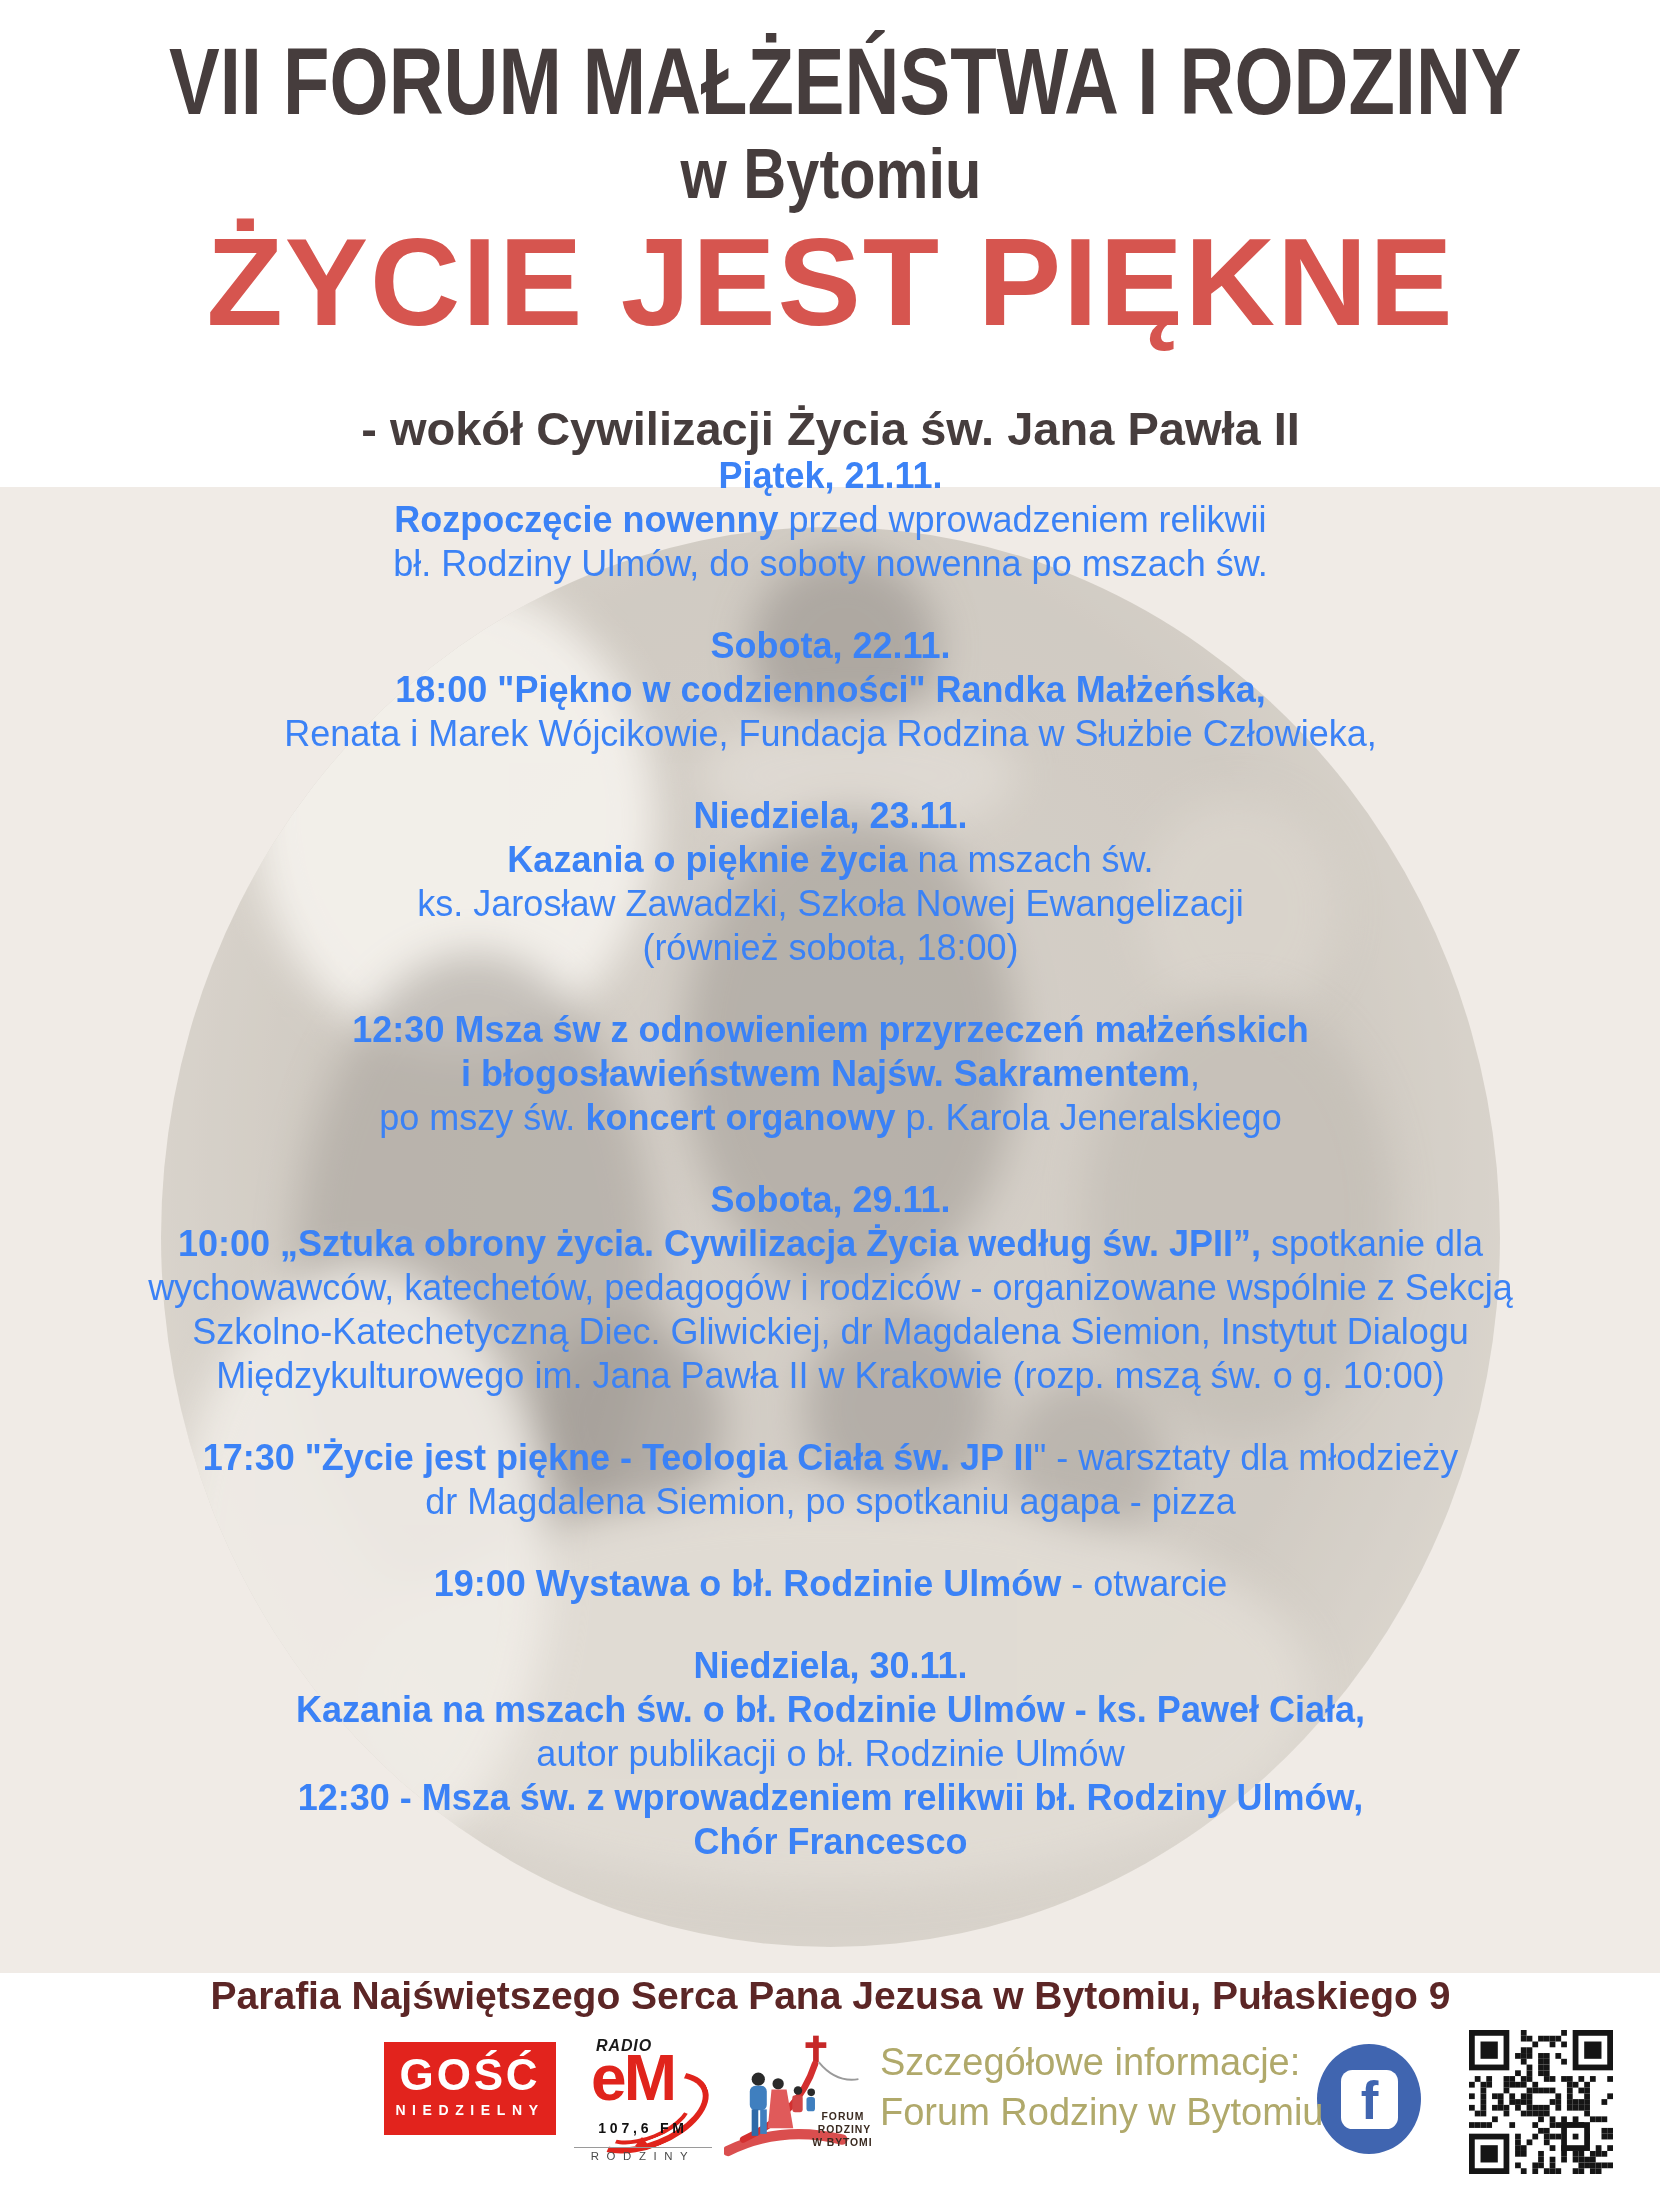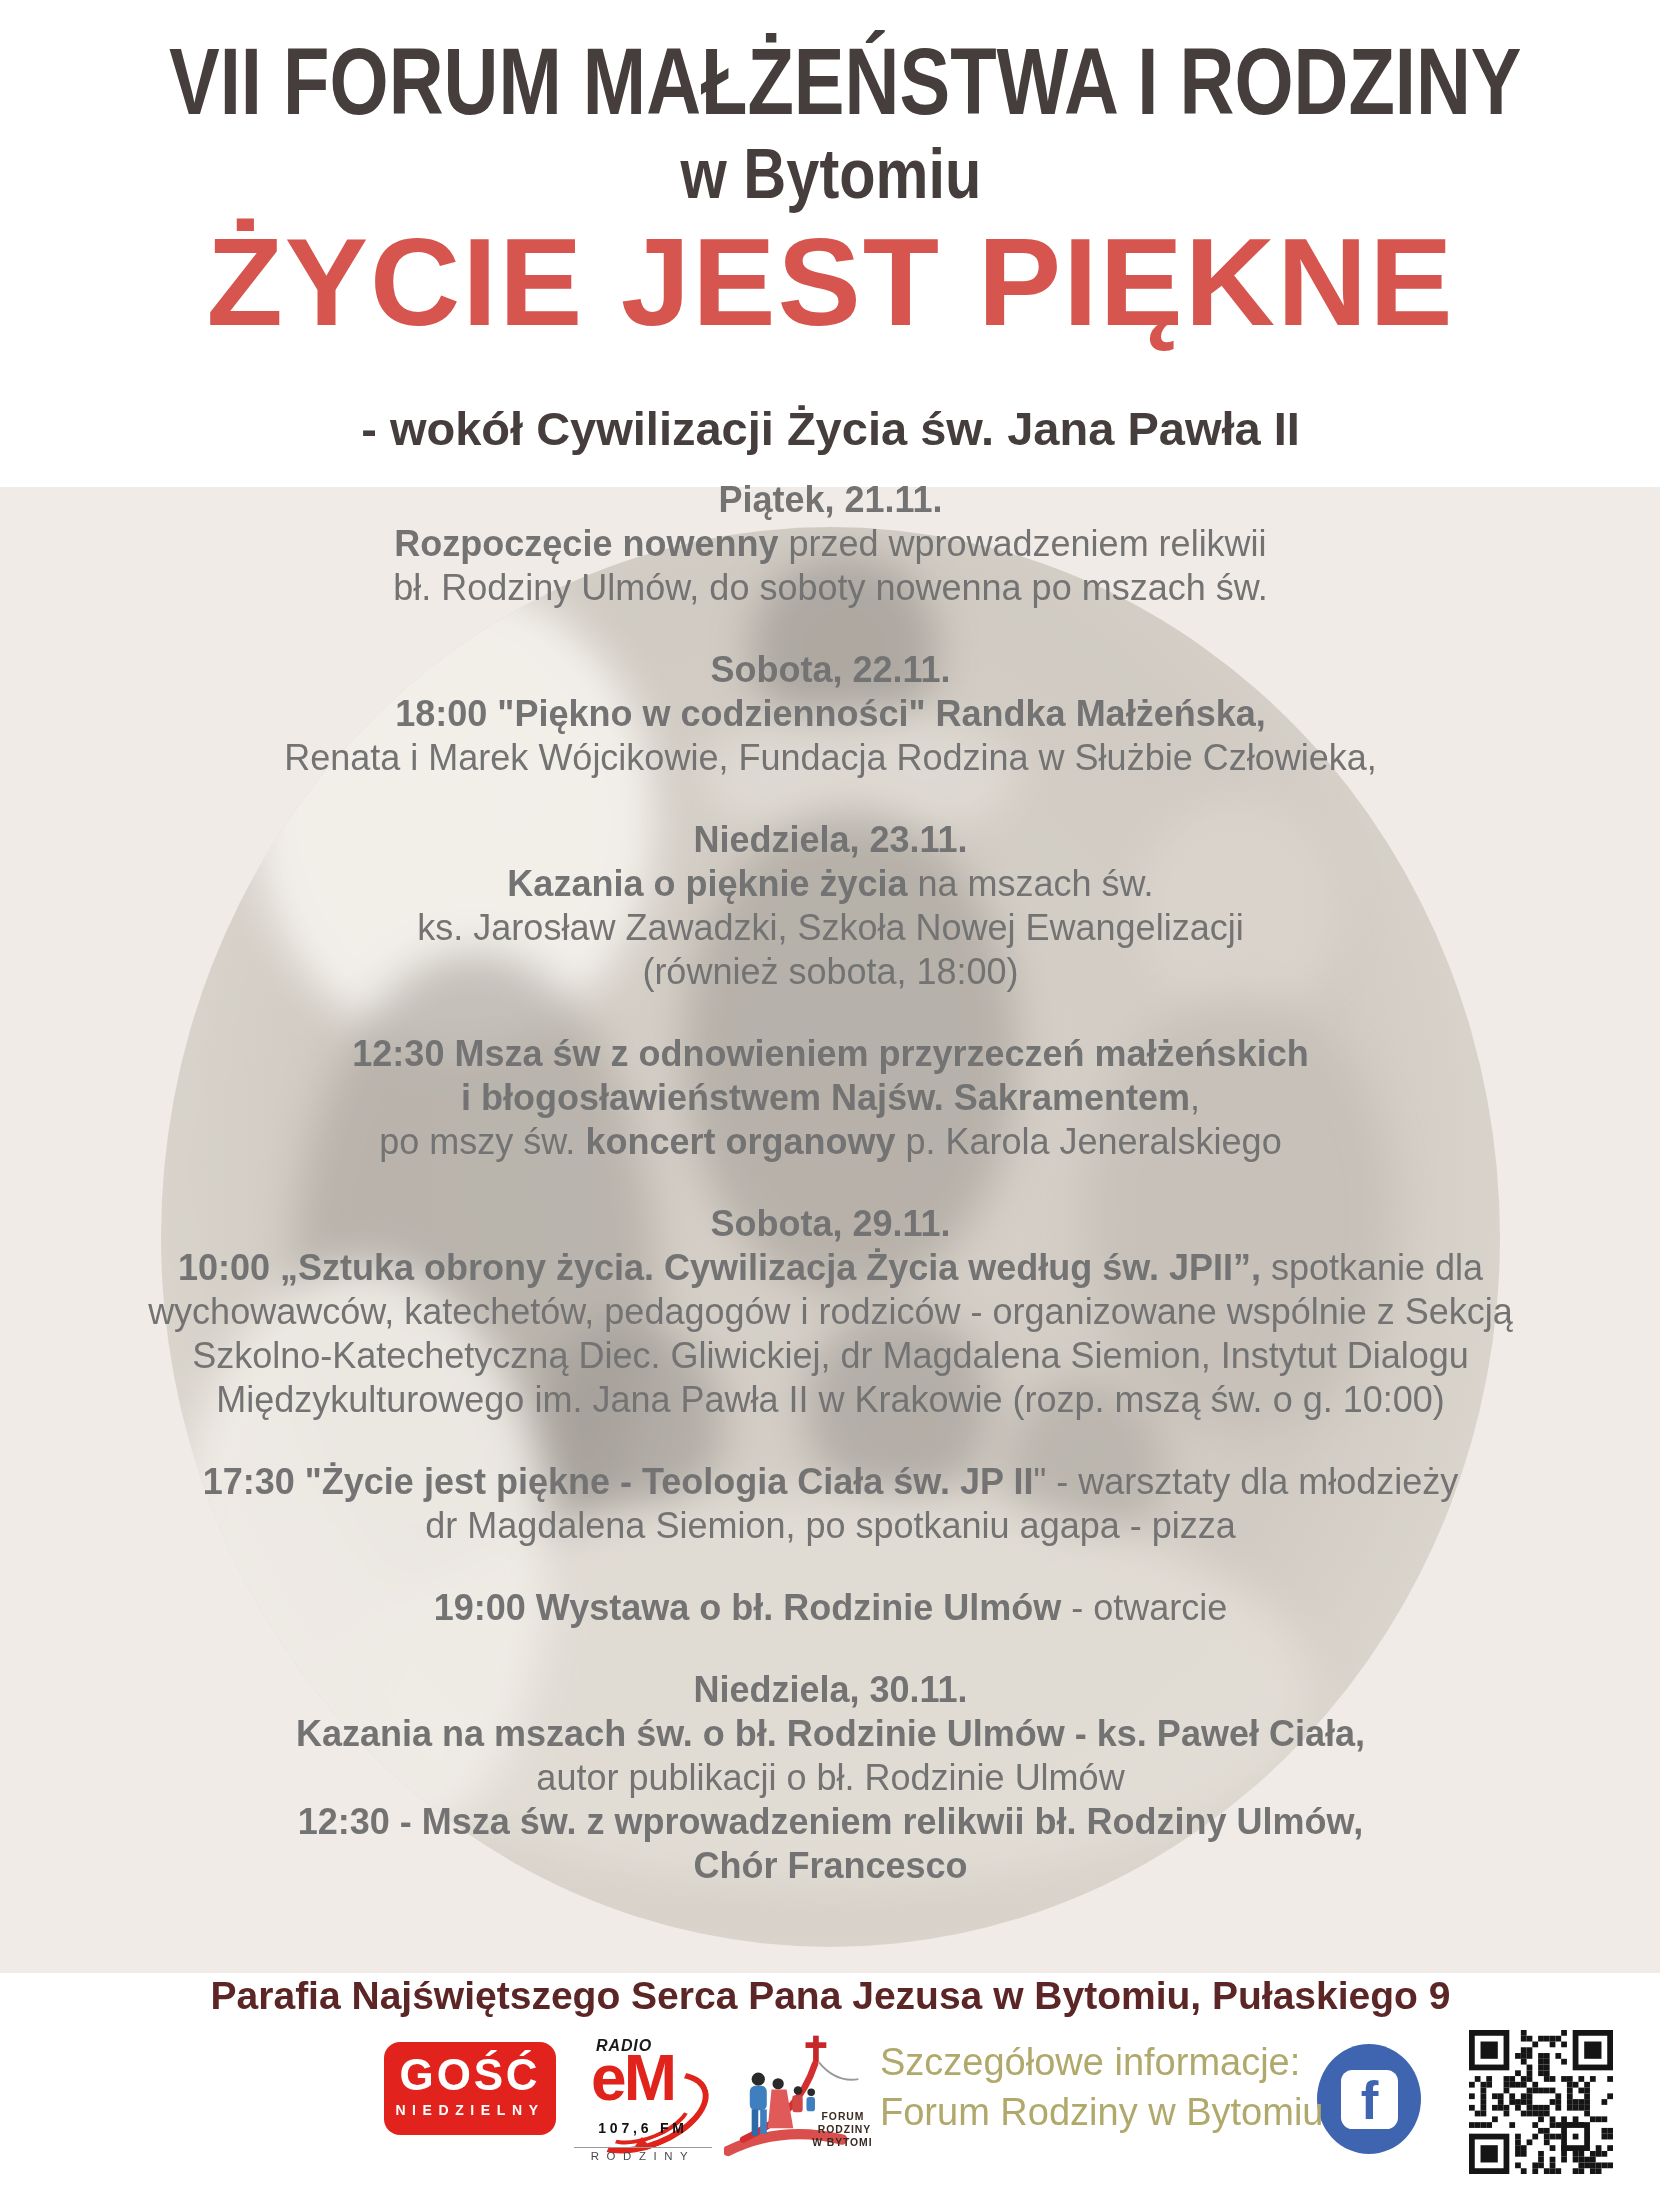--- a/index.html
+++ b/index.html
@@ -33,31 +33,31 @@
   .b5{left:39%;top:20%;width:25%;height:34%;background:#756f67;opacity:.6;}        
   .b6{left:73%;top:19%;width:15%;height:16%;background:#cfc9bf;opacity:.8;}        
   .b7{left:69%;top:33%;width:23%;height:31%;background:#a39d93;opacity:.6;}        
   .b8{left:28%;top:56%;width:14%;height:14%;background:#6b655f;opacity:.6;}        
   .b9{left:48%;top:55%;width:14%;height:14%;background:#6f6963;opacity:.6;}        
   .b10{left:63%;top:60%;width:12%;height:12%;background:#7e7871;opacity:.55;}      
   .b11{left:14%;top:68%;width:72%;height:28%;background:#dcd7ce;opacity:.85;}      
   .b12{left:1%;top:52%;width:28%;height:42%;background:#f1eee8;opacity:.9;}        
 
   
-  #schedule{top:478px;font-size:36px;line-height:44px;color:#737373;z-index:3;}
+  #schedule{top:454px;font-size:36px;line-height:44px;color:#3b82f6;z-index:3;}
   #schedule .section{margin-bottom:38px;}
   #schedule .b{font-weight:bold;}
 
   
   #address{top:1974px;font-size:39px;font-weight:bold;color:#5c2626;z-index:3;}
 
   
   #gosc{
     position:absolute;left:384px;top:2042px;width:172px;height:93px;background:#e2231d;
-    text-align:center;color:#ffffff;border-radius:16px;
+    text-align:center;color:#ffffff;
   }
   #gosc .g1{font-size:44px;font-weight:bold;letter-spacing:2.8px;margin-top:7.6px;}
   #gosc .g2{font-size:14px;font-weight:bold;letter-spacing:6.6px;margin-top:2.8px;}
 
   #radioem{position:absolute;left:568px;top:2033px;width:150px;height:125px;background:#ffffff;}
   #radioem .r-top{position:absolute;left:28px;top:3.8px;font-size:16px;font-weight:bold;color:#1a1a1a;letter-spacing:0.9px;font-style:italic;}
   #radioem .r-em{position:absolute;left:23px;top:7.6px;font-size:64px;font-weight:bold;color:#e0241c;letter-spacing:-2.8px;}
   #radioem .arc1{position:absolute;left:13.2px;top:44px;width:119px;height:59px;border:6.6px solid transparent;
     border-bottom-color:#e0241c;border-right-color:#e0241c;border-radius:50%;transform:rotate(-22deg);}
   #radioem .arc2{position:absolute;left:28px;top:55px;width:91px;height:44px;border:4.7px solid transparent;

